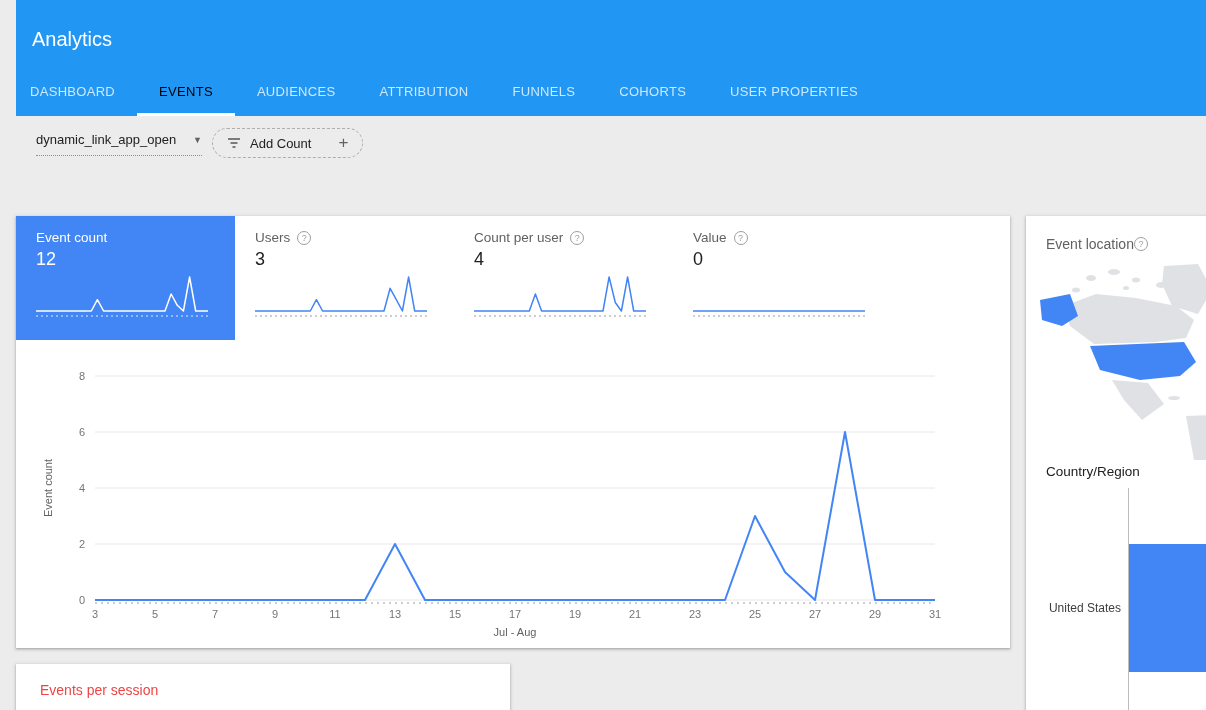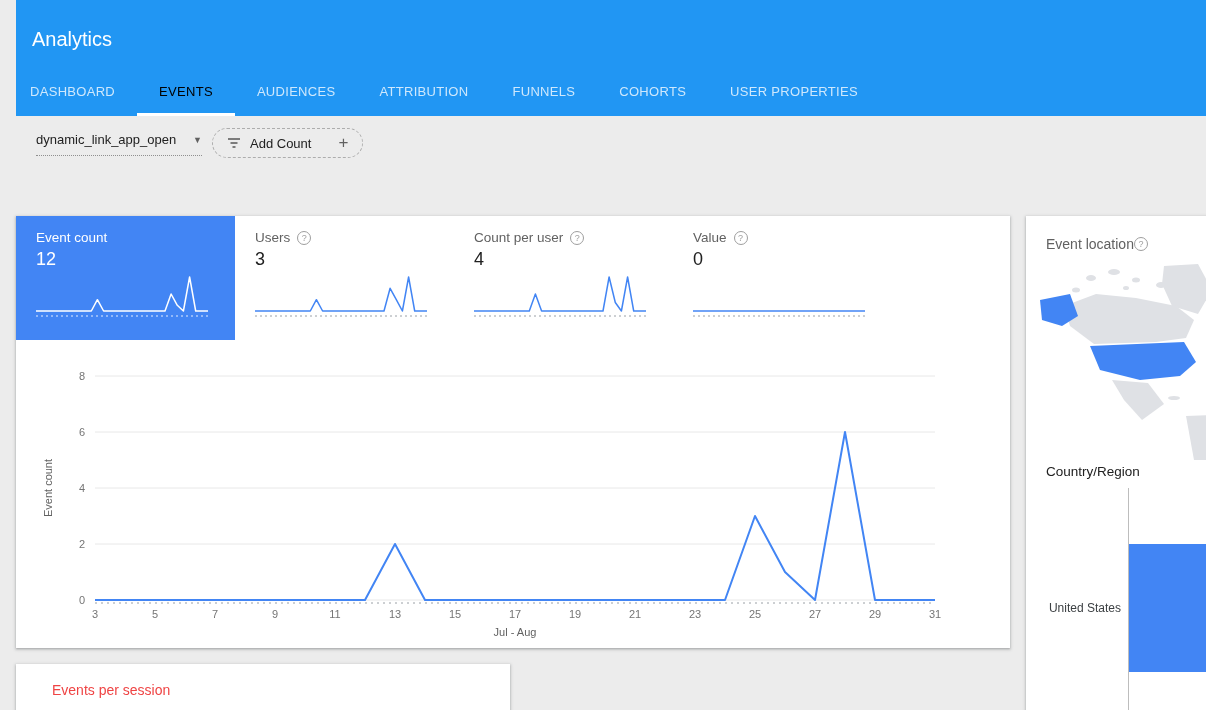--- a/index.html
+++ b/index.html
@@ -19,21 +19,21 @@
   .event-select { position:absolute; left:16px; top:16px; width:166px; display:flex; align-items:center;
                   justify-content:space-between; border-bottom:1px dotted #8F8F8F; padding-bottom:8px;
                   font-size:13px; color:#212121; cursor:pointer;margin-left:20px; }
   .caret { font-size:9px; color:#616161; margin-left:8px; }
   .add-filter { position:absolute; left:212px; top:12px; height:30px; border:1px dashed #ADADAD;
                 border-radius:15px; display:flex; align-items:center; padding:0 14px; gap:9px;
                 font-size:13px; font-weight:500; color:#212121; cursor:pointer; background:transparent; }
   .add-filter .plus { font-size:17px; font-weight:400; color:#616161; margin-left:18px; }
 
   
-  .card { position:absolute; background:#FFFFFF; box-shadow:0 1px 2px rgba(60,64,67,.3), 0 1px 3px 1px rgba(60,64,67,.15);padding-left:12px; }
+  .card { position:absolute; background:#FFFFFF; box-shadow:0 1px 2px rgba(60,64,67,.3), 0 1px 3px 1px rgba(60,64,67,.15); }
   .main-card { left:16px; top:216px; width:994px; height:432px; }
   .loc-card  { left:1026px; top:216px; width:280px; height:560px; }
   .session-card { left:16px; top:664px; width:494px; height:90px; }
 
   
   .metric-tabs { position:absolute; top:0; left:0; right:0; height:124px; display:flex; }
   .metric-tab { width:219px; height:124px; padding:14px 20px 10px; cursor:pointer; }
   .m-label-row { font-size:13.5px; color:#616161; display:flex; align-items:center; gap:7px; }
   .m-value { font-size:18px; color:#212121; margin-top:4px; }
   .metric-tab svg { display:block; margin-top:3px; }

